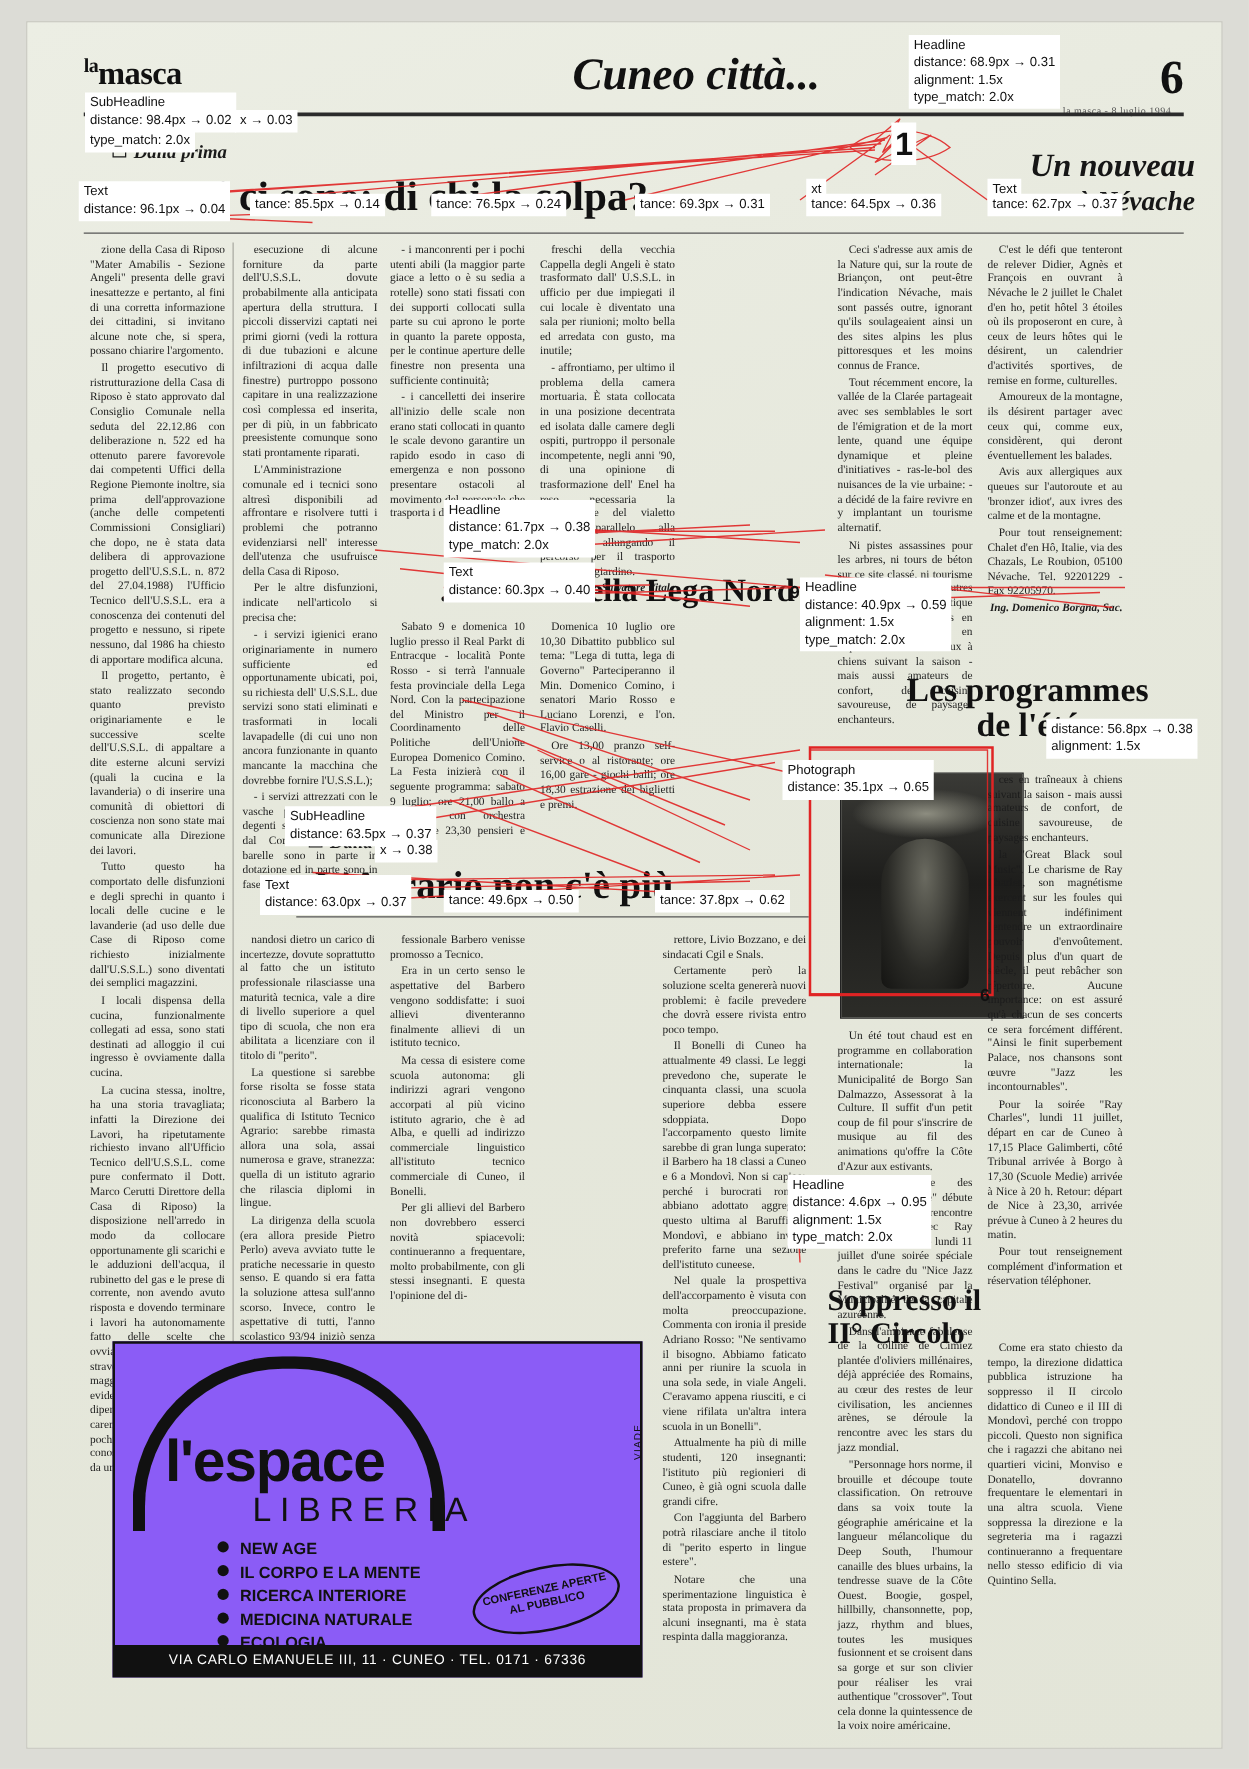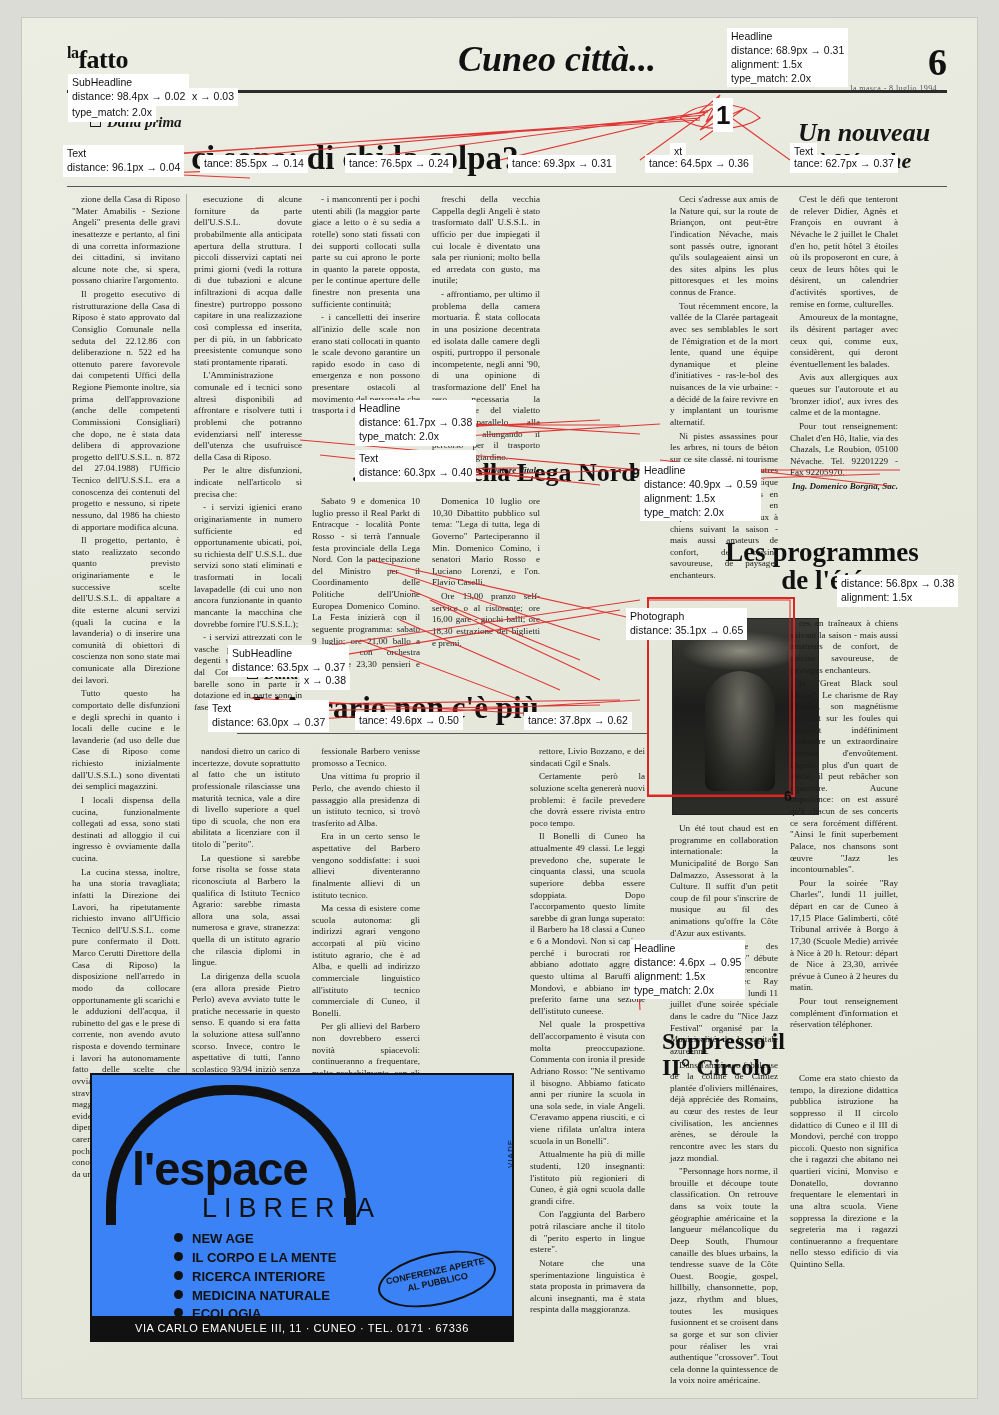--- a/index.html
+++ b/index.html
@@ -57,21 +57,21 @@
   }
   .kicker .sq{
     display:inline-block;width:9px;height:9px;border:1.5px solid #1a1a1a;margin-right:6px;
   }
   
   .headline{
     position:absolute;font-weight:bold;color:#111;
     font-family:"Liberation Serif", serif;
   }
   .hl-main{left:70px;top:122px;width:590px;font-size:33px;}
-  .hl-fr{left:717px;top:100px;width:250px;font-size:26px;font-style:italic;text-align:center;color:#161616;}
+  .hl-fr{left:684px;top:100px;width:250px;font-size:26px;font-style:italic;text-align:right;color:#161616;}
   .hl-fr .l2{display:block;font-size:22px;}
   .hl-lega{left:330px;top:440px;width:330px;font-size:26px;}
   .hl-agrario{left:230px;top:672px;width:420px;font-size:31px;}
   .hl-prog{left:650px;top:520px;width:300px;font-size:27px;text-align:center;line-height:1.05;}
   .hl-soppr{left:640px;top:1010px;width:200px;font-size:24px;line-height:1.1;}
   
   .col{
     position:absolute;
     font-size:9.1px;line-height:1.28;
     text-align:justify;
@@ -94,21 +94,21 @@
     background:radial-gradient(ellipse at 50% 25%, #6a6a60 0%, #2a2a26 60%, #141412 100%);
     border-radius:35px 35px 8px 8px;
   }
   .photo .glow{
     position:absolute;left:8px;top:12px;width:120px;height:40px;
     background:radial-gradient(ellipse,#8d8d80 0%,rgba(30,30,28,0) 70%);
   }
   
   .advert{
     position:absolute;left:68px;top:1055px;width:420px;height:265px;
-    background:#3b82f6;border:2px solid #111;
+    background:#8b5cf6;border:2px solid #111;
   }
   .ad-arc{
     position:absolute;left:14px;top:10px;width:230px;height:130px;
     border:10px solid #111;border-bottom:none;border-radius:120px 120px 0 0;
   }
   .ad-name{
     position:absolute;left:40px;top:66px;width:330px;
     font-size:47px;font-weight:bold;color:#111;letter-spacing:-1px;
     font-family:"Liberation Sans", sans-serif;
   }
@@ -155,21 +155,21 @@
   svg.scribble{position:absolute;left:0;top:0;width:999px;height:1415px;z-index:40;pointer-events:none;}
 </style>
 </head>
 <body>
 
 <div class="page">
   <div class="paper-tint"></div>
 
   <div class="masthead">
     <div class="logo">
-      <span class="la">la</span><span>fatto</span>
+      <span class="la">la</span><span>masca</span>
     </div>
     <div class="section-title">Cuneo città...</div>
     <div class="page-no">6</div>
     <div class="edition-line">la masca - 8 luglio 1994</div>
   </div>
   <div class="rule"></div>
 
   <div class="kicker" style="left:68px;top:96px;">
     <span class="sq"></span><span>Dalla prima</span>
   </div>
@@ -262,21 +262,20 @@
   <div class="headline hl-agrario">L'Agrario non c'è più</div>
   <div class="rule thin" style="left:215px;top:715px;width:410px;"></div>
 
   <div class="col c7" style="left:170px;top:728px;width:108px;height:320px;">
     <p>nandosi dietro un carico di incertezze, dovute soprattutto al fatto che un istituto professionale rilasciasse una maturità tecnica, vale a dire di livello superiore a quel tipo di scuola, che non era abilitata a licenziare con il titolo di "perito".</p>
     <p>La questione si sarebbe forse risolta se fosse stata riconosciuta al Barbero la qualifica di Istituto Tecnico Agrario: sarebbe rimasta allora una sola, assai numerosa e grave, stranezza: quella di un istituto agrario che rilascia diplomi in lingue.</p>
     <p>La dirigenza della scuola (era allora preside Pietro Perlo) aveva avviato tutte le pratiche necessarie in questo senso. E quando si era fatta la soluzione attesa sull'anno scorso. Invece, contro le aspettative di tutti, l'anno scolastico 93/94 iniziò senza che il Pro-</p>
   </div>
   <div class="col c8" style="left:290px;top:728px;width:108px;height:320px;">
     <p>fessionale Barbero venisse promosso a Tecnico.</p>
-    <p>Una vittima fu proprio il Perlo, che avendo chiesto il passaggio alla presidenza di un istituto tecnico, si trovò trasferito ad Alba.</p>
     <p>Era in un certo senso le aspettative del Barbero vengono soddisfatte: i suoi allievi diventeranno finalmente allievi di un istituto tecnico.</p>
     <p>Ma cessa di esistere come scuola autonoma: gli indirizzi agrari vengono accorpati al più vicino istituto agrario, che è ad Alba, e quelli ad indirizzo commerciale linguistico all'istituto tecnico commerciale di Cuneo, il Bonelli.</p>
     <p>Per gli allievi del Barbero non dovrebbero esserci novità spiacevoli: continueranno a frequentare, molto probabilmente, con gli stessi insegnanti. E questa l'opinione del di-</p>
   </div>
   <div class="col c9" style="left:508px;top:728px;width:115px;height:600px;">
     <p>rettore, Livio Bozzano, e dei sindacati Cgil e Snals.</p>
     <p>Certamente però la soluzione scelta genererà nuovi problemi: è facile prevedere che dovrà essere rivista entro poco tempo.</p>
     <p>Il Bonelli di Cuneo ha attualmente 49 classi. Le leggi prevedono che, superate le cinquanta classi, una scuola superiore debba essere sdoppiata. Dopo l'accorpamento questo limite sarebbe di gran lunga superato: il Barbero ha 18 classi a Cuneo e 6 a Mondovì. Non si capisce perché i burocrati romani abbiano adottato aggregato questo ultima al Baruffi di Mondovì, e abbiano invece preferito farne una sezione dell'istituto cuneese.</p>
     <p>Nel quale la prospettiva dell'accorpamento è visuta con molta preoccupazione. Commenta con ironia il preside Adriano Rosso: "Ne sentivamo il bisogno. Abbiamo faticato anni per riunire la scuola in una sola sede, in viale Angeli. C'eravamo appena riusciti, e ci viene rifilata un'altra intera scuola in un Bonelli".</p>
     <p>Attualmente ha più di mille studenti, 120 insegnanti: l'istituto più regionieri di Cuneo, è già ogni scuola dalle grandi cifre.</p>
@@ -340,21 +339,21 @@
 type_match: 2.0x</div>
 <div class="ann" style="left:68px;top:74px;">SubHeadline
 distance: 98.4px → 0.02</div>
 <div class="ann" style="left:188px;top:88px;">x → 0.03</div>
 <div class="ann" style="left:68px;top:104px;">type_match: 2.0x</div>
 <div class="ann" style="left:63px;top:145px;">Text
 distance: 96.1px → 0.04</div>
 <div class="ann" style="left:200px;top:155px;">tance: 85.5px → 0.14</div>
 <div class="ann" style="left:345px;top:155px;">tance: 76.5px → 0.24</div>
 <div class="ann" style="left:508px;top:155px;">tance: 69.3px → 0.31</div>
-<div class="ann" style="left:670px;top:143px;">xt</div>
+<div class="ann" style="left:645px;top:143px;">xt</div>
 <div class="ann" style="left:645px;top:155px;">tance: 64.5px → 0.36</div>
 <div class="ann" style="left:790px;top:143px;">Text</div>
 <div class="ann" style="left:790px;top:155px;">tance: 62.7px → 0.37</div>
 <div class="ann" style="left:355px;top:400px;">Headline
 distance: 61.7px → 0.38
 type_match: 2.0x</div>
 <div class="ann" style="left:355px;top:450px;">Text
 distance: 60.3px → 0.40</div>
 <div class="ann" style="left:640px;top:462px;">Headline
 distance: 40.9px → 0.59

